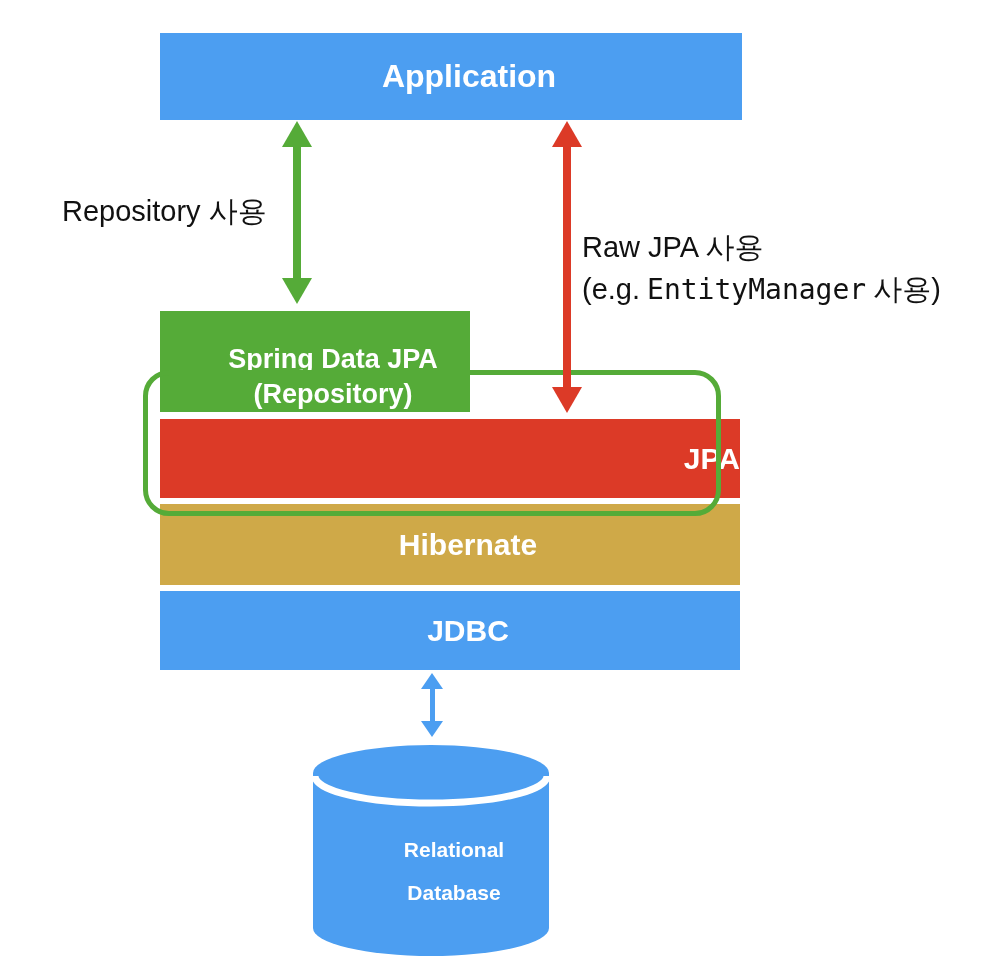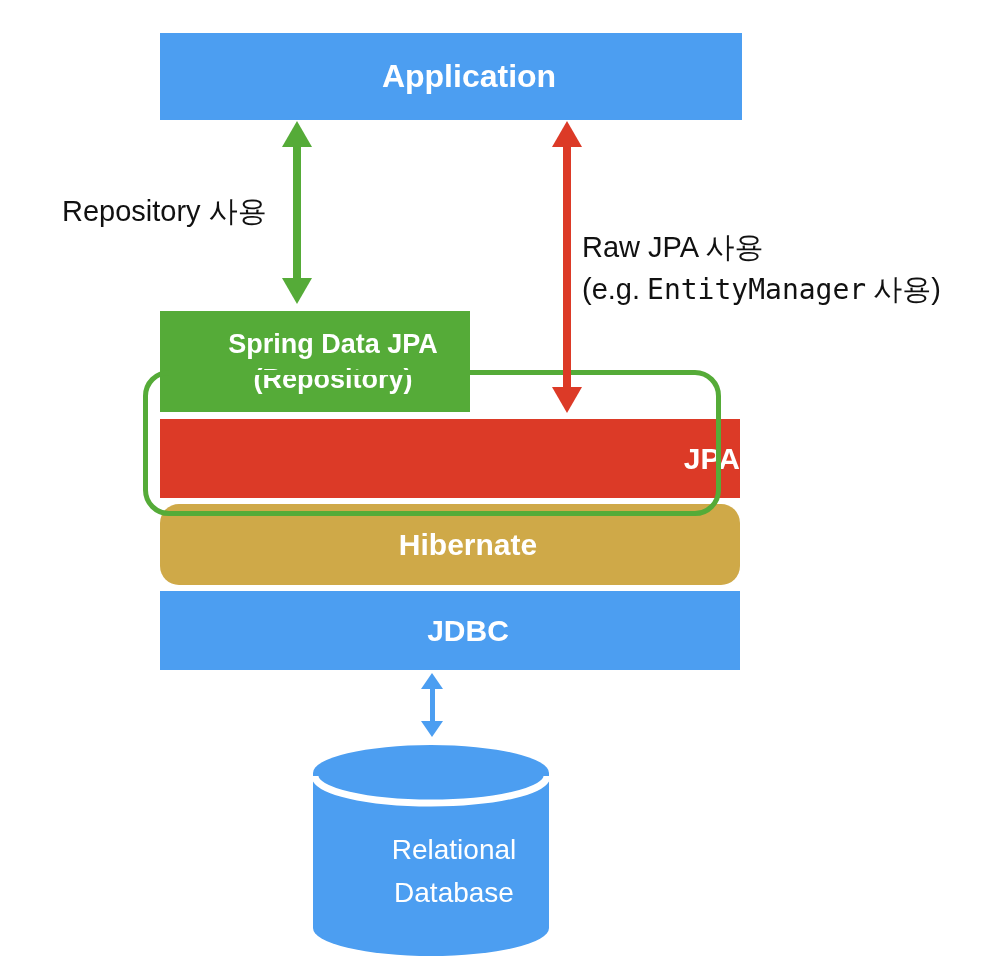--- a/index.html
+++ b/index.html
@@ -21,23 +21,23 @@
     flex-direction: column;
     align-items: center;
     justify-content: center;
     color: #ffffff;
     font-weight: 700;
     text-align: center;
     z-index: 1;
     padding-left: 36px;
   }
   .box-application   { left: 160px; top: 33px;  width: 546px; height: 87px;  background: #4C9EF1; font-size: 32px; }
-  .box-spring        { left: 160px; top: 311px; width: 274px; height: 101px; background: #55AB38; font-size: 27px; line-height: 35px; z-index: 2; }
+  .box-spring        { left: 160px; top: 311px; width: 274px; height: 101px; background: #55AB38; font-size: 27px; line-height: 35px; z-index: 2; justify-content: flex-end; }
   .box-jpa           { left: 160px; top: 419px; width: 544px; height: 79px;  background: #DC3A27; font-size: 30px; align-items: flex-end; }
-  .box-hibernate     { left: 160px; top: 504px; width: 544px; height: 81px;  background: #CFA948; font-size: 30px; border-radius: 19px; }
+  .box-hibernate     { left: 160px; top: 504px; width: 544px; height: 81px;  background: #CFA948; font-size: 30px; }
   .box-jdbc          { left: 160px; top: 591px; width: 544px; height: 79px;  background: #4C9EF1; font-size: 30px; }
 
   .group-outline {
     position: absolute;
     left: 143px; top: 370px;
     width: 568px; height: 136px;
     border: 5px solid #55AB38;
     border-radius: 26px;
     background: transparent;
     z-index: 3;
@@ -100,22 +100,22 @@
     left: 313px; top: 745px;
     width: 236px; height: 212px;
     z-index: 1;
   }
   .db-label {
     position: absolute;
     left: 313px; top: 828px;
     width: 282px;
     text-align: center;
     color: #ffffff;
-    font-weight: 400;
-    font-size: 28px;
+    font-weight: 700;
+    font-size: 21px;
     line-height: 43px;
     z-index: 2;
   }
 </style>
 </head>
 <body>
 
 <div class="canvas">
 
   <div class="box box-application">

